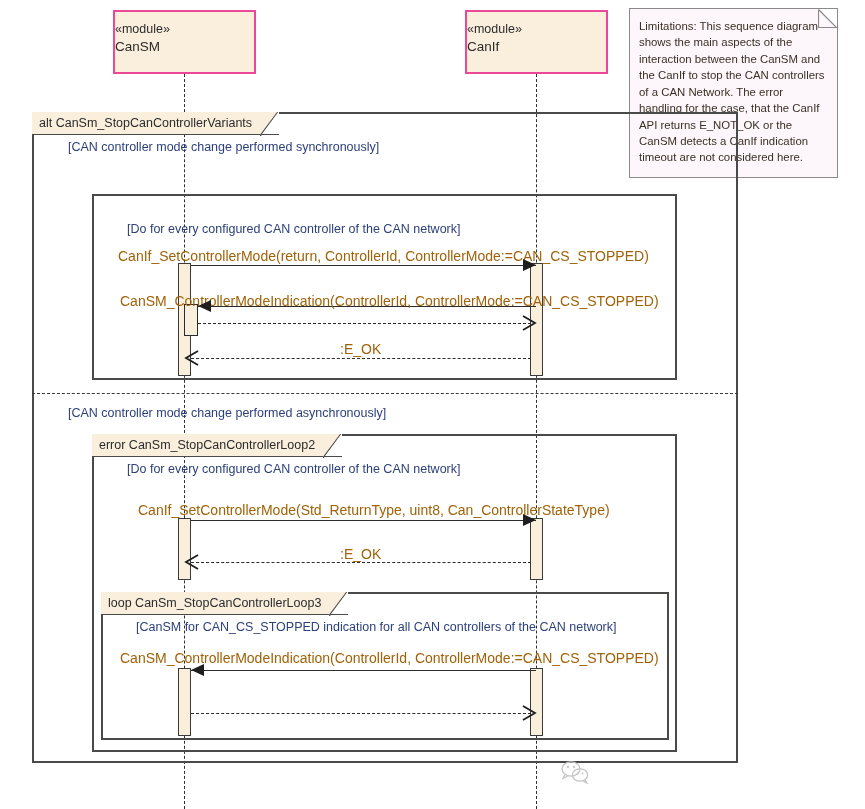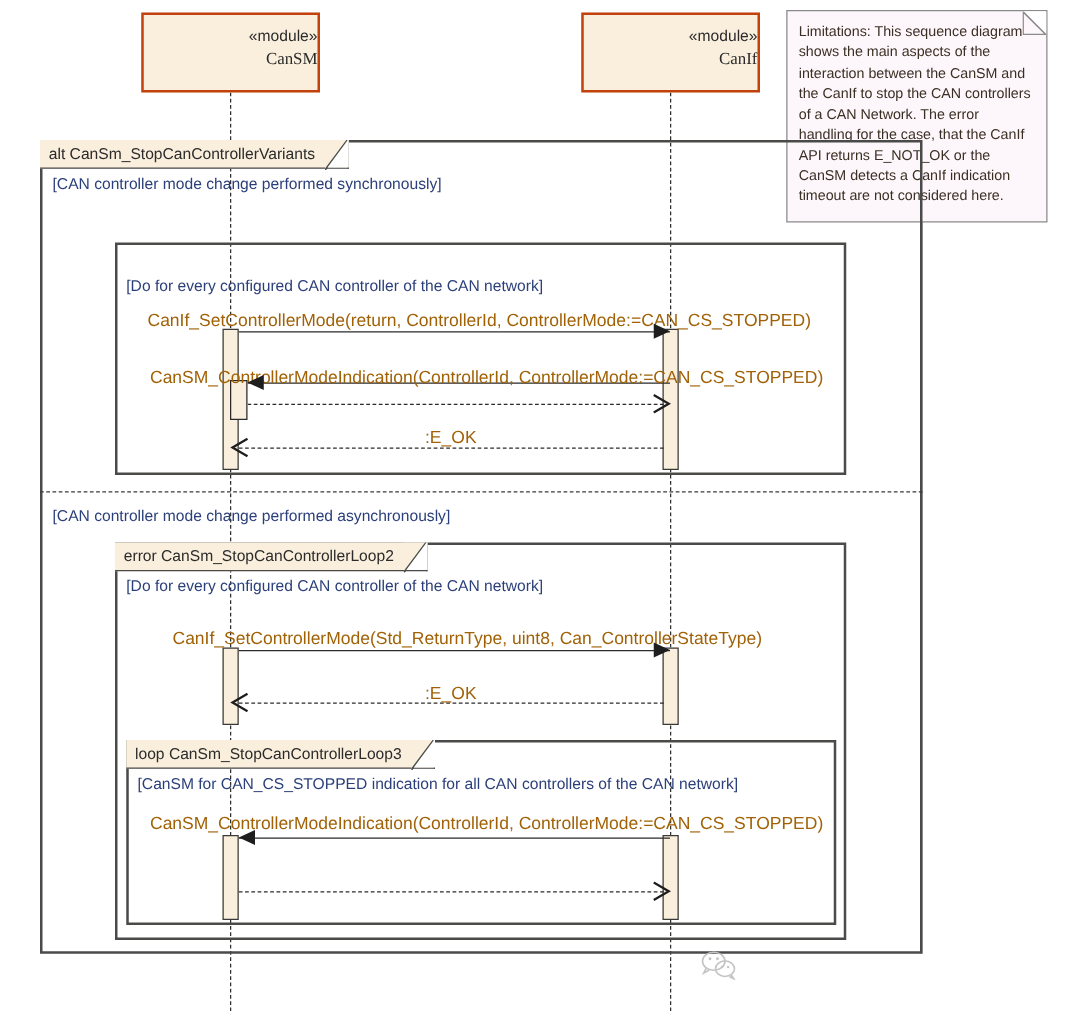--- a/index.html
+++ b/index.html
@@ -16,35 +16,34 @@
     width: 865px;
     height: 809px;
     background: #ffffff;
     overflow: hidden;
   }
 
   
   .lifeline-head {
     position: absolute;
     background: #faefdd;
-    border: 2px solid #c2410c;
-    box-sizing: border-box;
-    text-align: right;
+    border: 2px solid #ec4899;
+    box-sizing: border-box;
+    text-align: left;
     color: #2b2b2b;
     line-height: 1.35;
     padding-top: 9px;
   }
   .lifeline-head .stereotype {
     font-size: 12.5px;
     display: block;
   }
   .lifeline-head .lname {
     font-size: 13.5px;
     display: block;
-    font-family: Liberation Serif, serif;
   }
 
   
   .lifeline-line {
     position: absolute;
     width: 0;
     border-left: 1.6px dashed #2f2f2f;
   }
 
   
@@ -100,20 +99,21 @@
     overflow: hidden;
   }
 
   
   .guard {
     position: absolute;
     font-size: 12.5px;
     color: #2b3f7a;
     white-space: nowrap;
     z-index: 7;
+    margin-left: 26px;
   }
 
   
   .alt-separator {
     position: absolute;
     height: 0;
     border-top: 1.6px dashed #3a3a38;
   }
 
   

